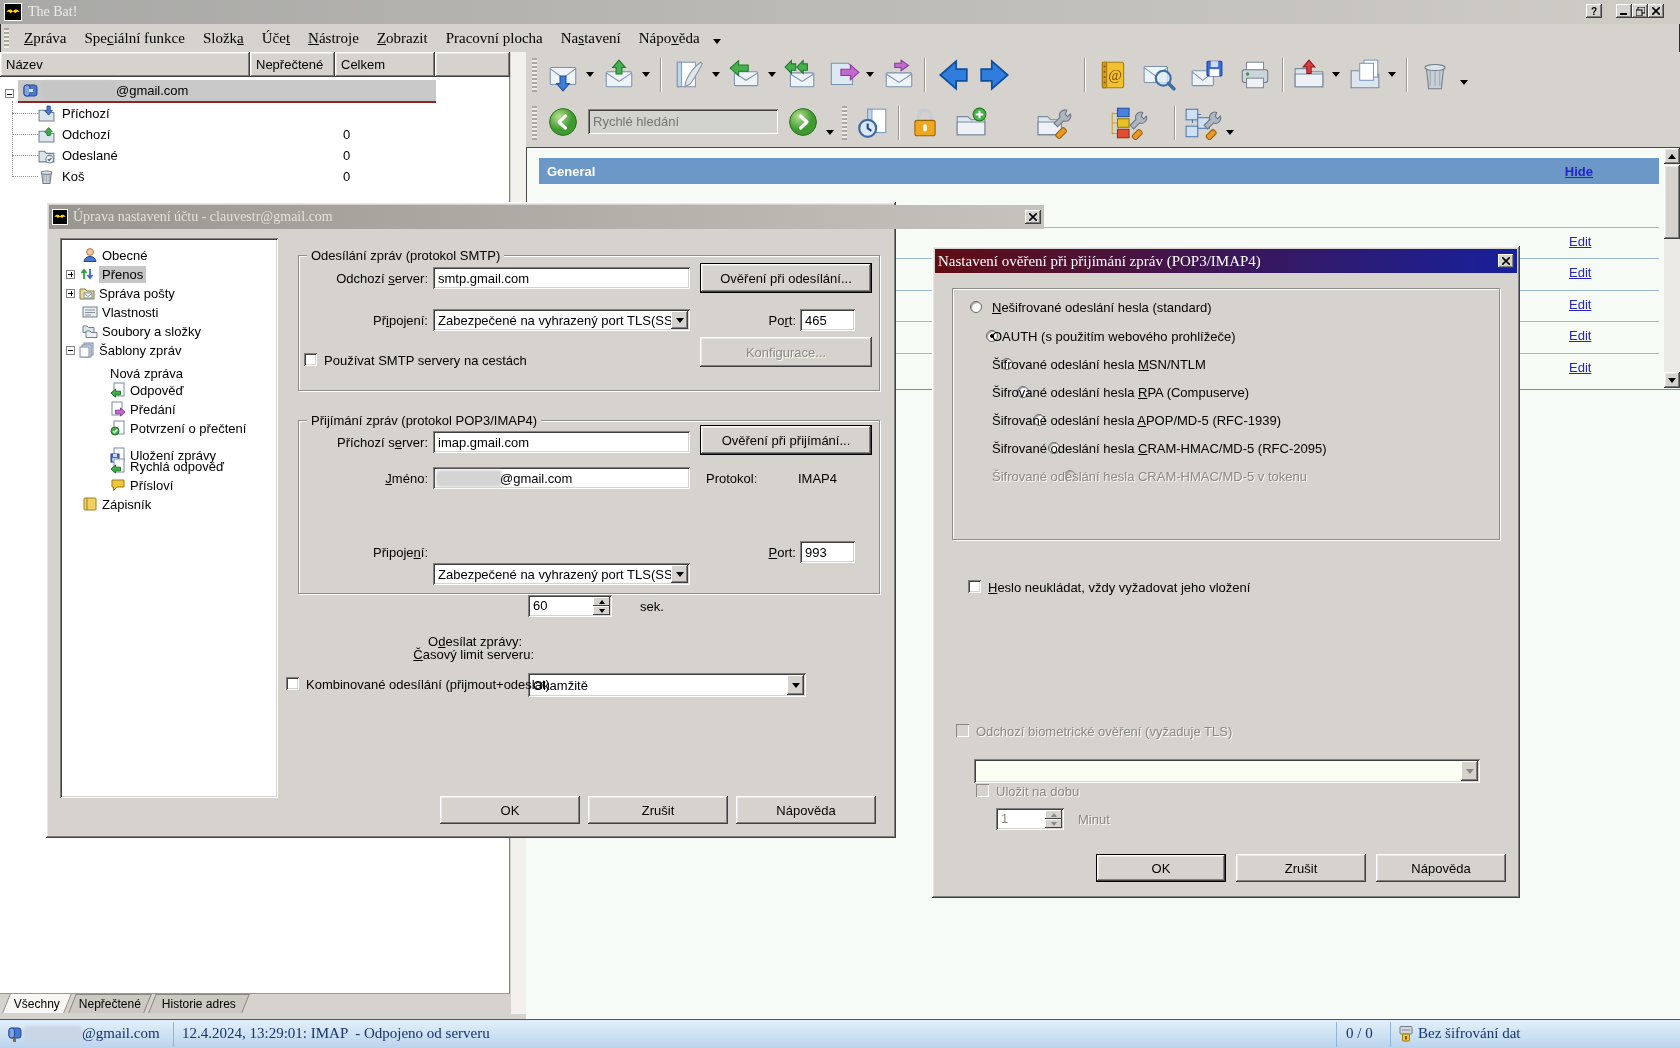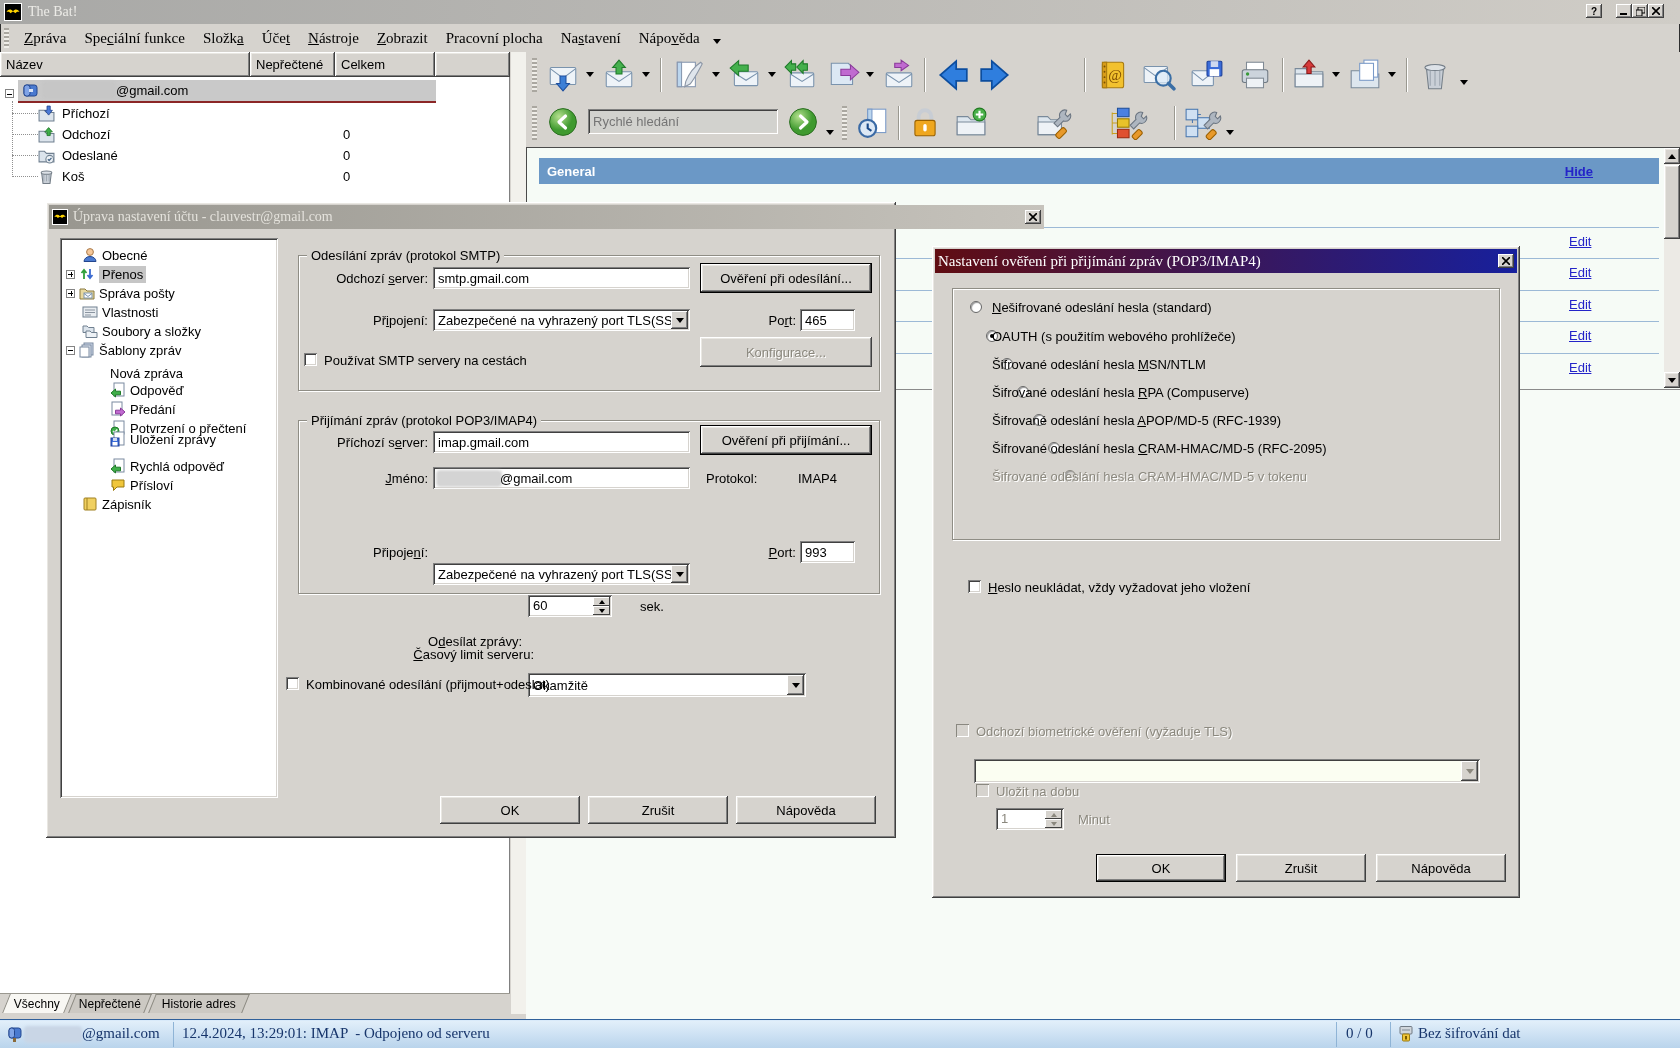--- a/index.html
+++ b/index.html
@@ -557,21 +557,21 @@
           <span>Předání</span>
         </div>
       <div class="trow" style="left:50px;top:181px;">
           <svg class="ic" width="16" height="16" viewBox="0 0 16 16">
             <rect x="4" y="1" width="10" height="13" fill="#fff" stroke="#7a8aa0"></rect>
             <circle cx="5" cy="11" r="4" fill="#3fae49" stroke="#1f7a28"></circle>
             <path d="M3 11 l1.5 1.5 2.8-3" stroke="#fff" stroke-width="1.4" fill="none"></path>
           </svg>
           <span>Potvrzení o přečtení</span>
         </div>
-      <div class="trow" style="left:50px;top:192px;">
+      <div class="trow" style="left:50px;top:208px;">
           <svg class="ic" width="16" height="16" viewBox="0 0 16 16">
             <rect x="4" y="1" width="10" height="13" fill="#fff" stroke="#7a8aa0"></rect>
             <rect x="1" y="7" width="8" height="8" fill="#3a6bd8" stroke="#1c3f9a"></rect>
             <rect x="3" y="7" width="4" height="3" fill="#cfd9f0"></rect>
             <rect x="2.5" y="11" width="5" height="3.5" fill="#fff"></rect>
           </svg>
           <span>Uložení zprávy</span>
         </div>
       <div class="trow" style="left:50px;top:219px;">
           <svg class="ic" width="16" height="16" viewBox="0 0 16 16">

